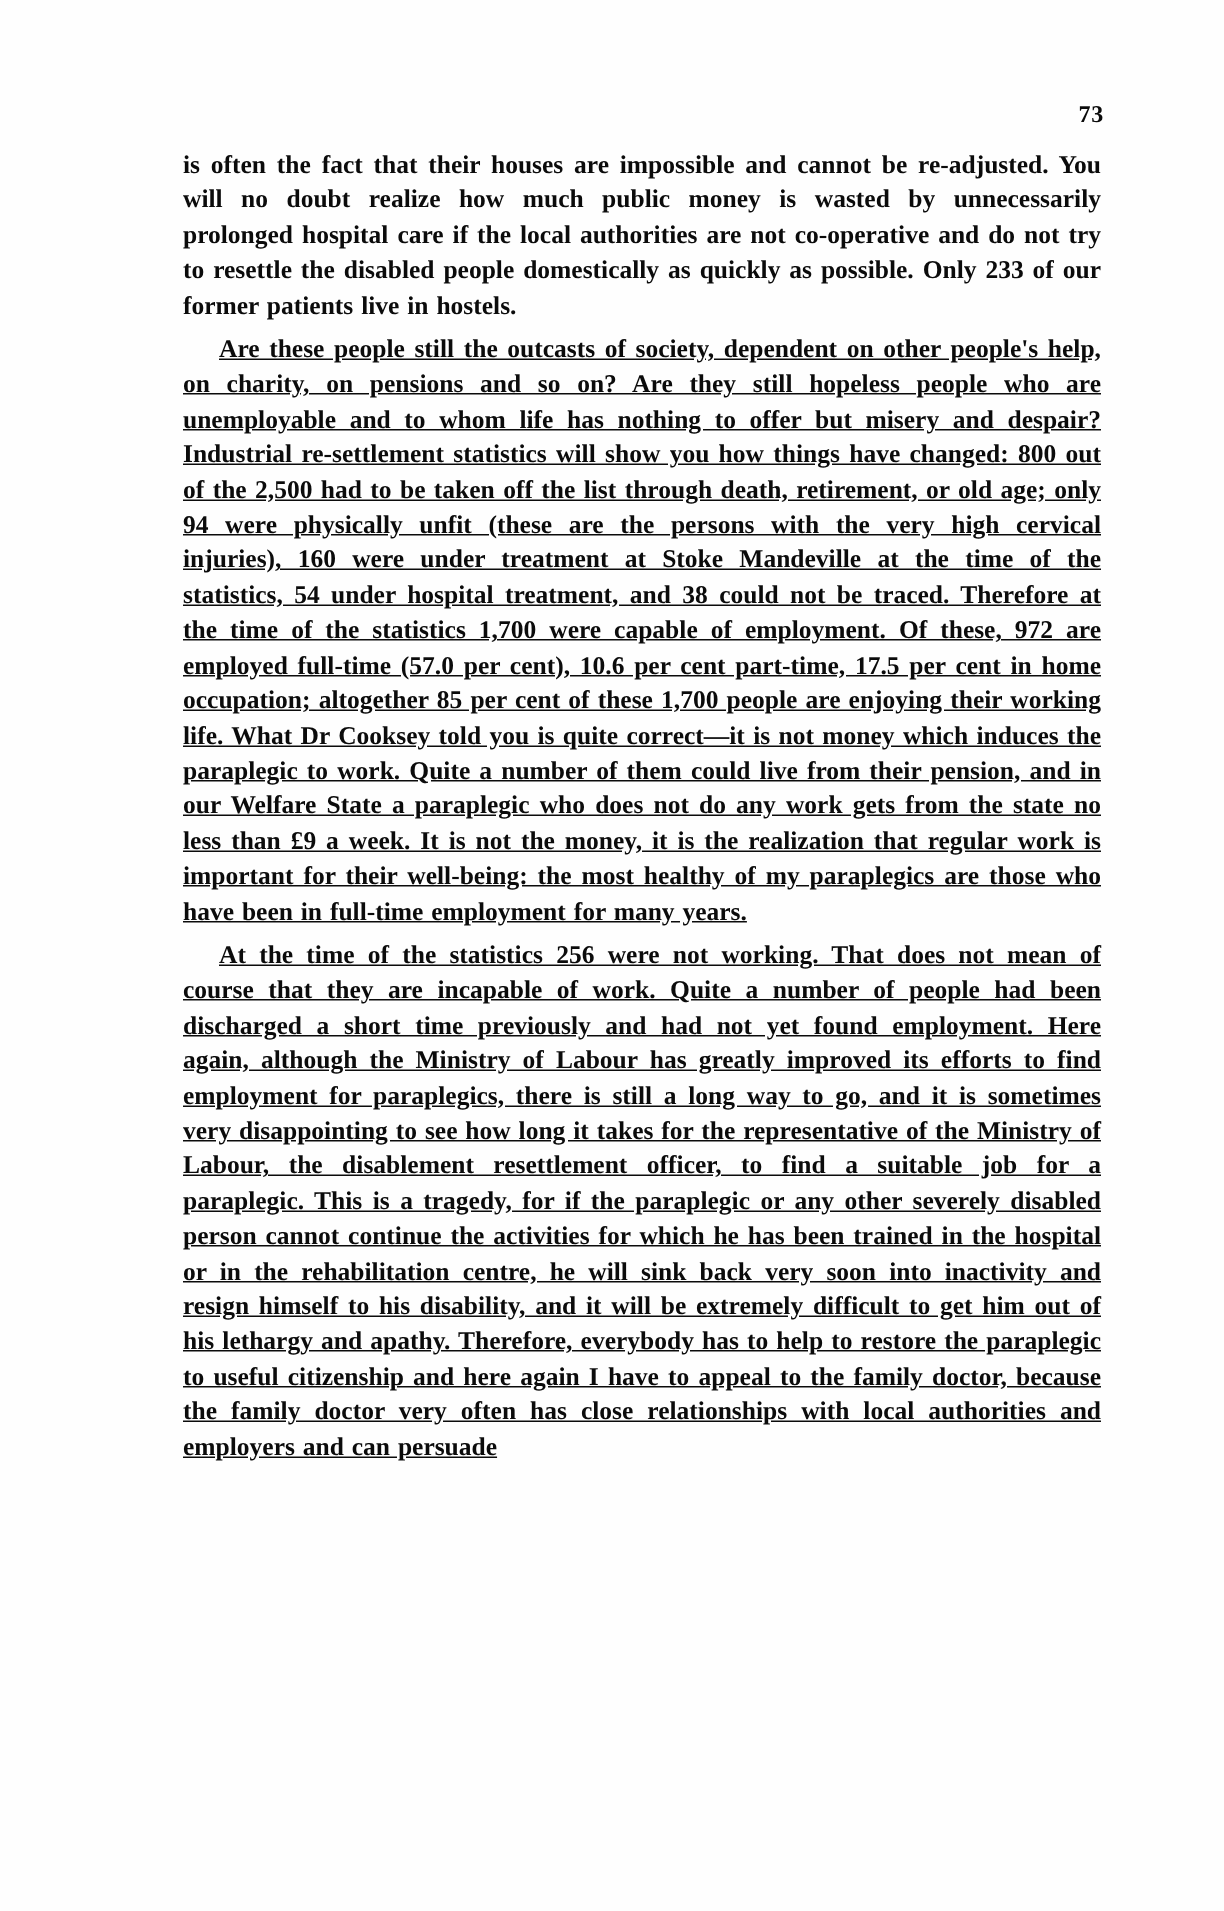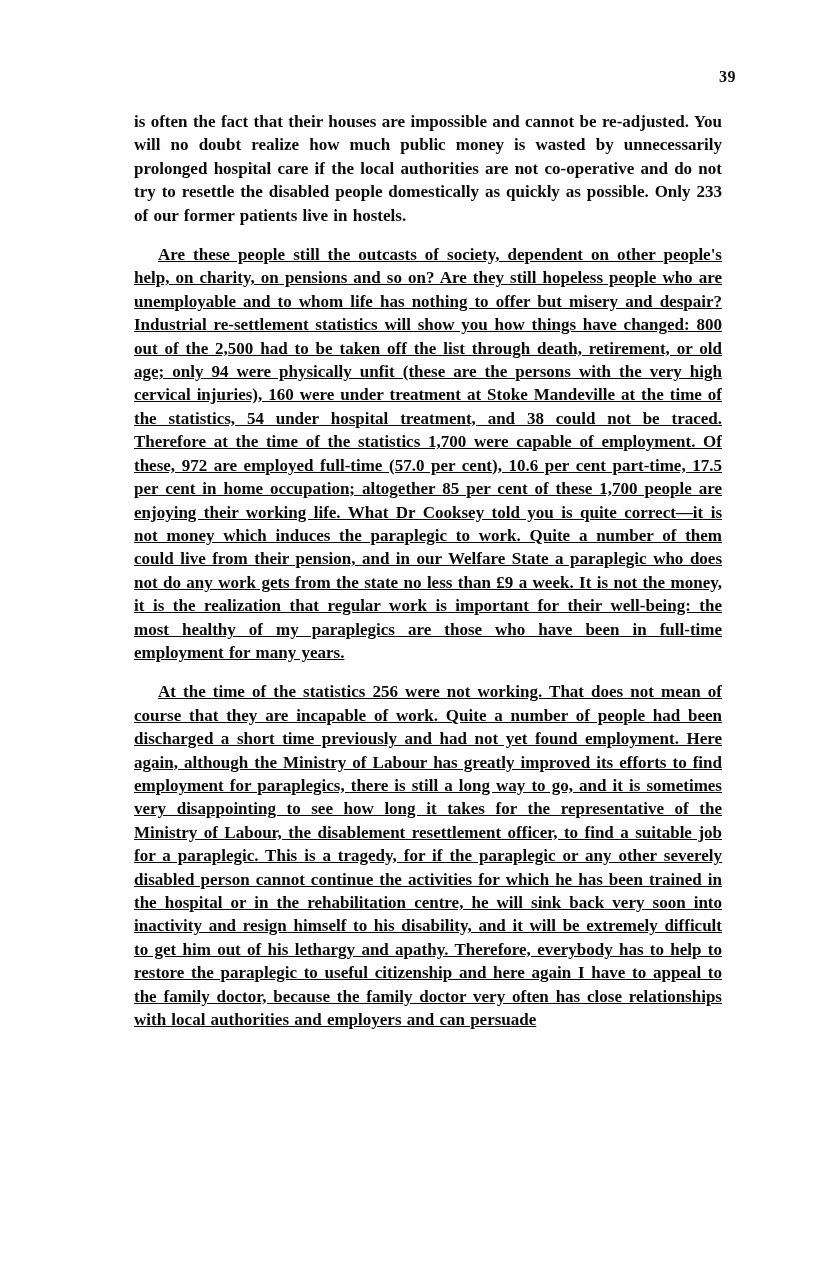--- a/index.html
+++ b/index.html
@@ -25,38 +25,38 @@
     font-weight: bold;
     letter-spacing: 0.5px;
   }
   .text-block {
     position: absolute;
     top: 94px;
     left: 118px;
     width: 620px;
   }
   .text-block p {
-    margin: 16px;
+    margin: 4px;
     font-size: 17px;
     line-height: 23.4px;
     font-weight: 600;
     text-align: justify;
     word-spacing: 1px;
   }
   .text-block p + p {
     margin-top: 6px;
     text-decoration: underline;
   }
   .text-block p.indented {
     text-indent: 24px;
   }
 </style>
 </head>
 <body>
 
 <div class="page">
-  <div class="page-number">39</div>
+  <div class="page-number">73</div>
   <div class="text-block">
     <p>is often the fact that their houses are impossible and cannot be re-adjusted.  You will no doubt realize how much public money is wasted by unnecessarily prolonged hospital care if the local authorities are not co-operative and do not try to resettle the disabled people domestically as quickly as possible.  Only 233 of our former patients live in hostels.</p>
     <p class="indented">Are these people still the outcasts of society, dependent on other people's help, on charity, on pensions and so on?  Are they still hopeless people who are unemployable and to whom life has nothing to offer but misery and despair?  Industrial re-settlement statistics will show you how things have changed: 800 out of the 2,500 had to be taken off the list through death, retirement, or old age; only 94 were physically unfit (these are the persons with the very high cervical injuries), 160 were under treatment at Stoke Mandeville at the time of the statistics, 54 under hospital treatment, and 38 could not be traced.  Therefore at the time of the statistics 1,700 were capable of employment.  Of these, 972 are employed full-time (57.0 per cent), 10.6 per cent part-time, 17.5 per cent in home occupation; altogether 85 per cent of these 1,700 people are enjoying their working life.  What Dr Cooksey told you is quite correct—it is not money which induces the paraplegic to work.  Quite a number of them could live from their pension, and in our Welfare State a paraplegic who does not do any work gets from the state no less than £9 a week.  It is not the money, it is the realization that regular work is important for their well-being: the most healthy of my paraplegics are those who have been in full-time employment for many years.</p>
     <p class="indented">At the time of the statistics 256 were not working.  That does not mean of course that they are incapable of work.  Quite a number of people had been discharged a short time previously and had not yet found employment.  Here again, although the Ministry of Labour has greatly improved its efforts to find employment for paraplegics, there is still a long way to go, and it is sometimes very disappointing to see how long it takes for the representative of the Ministry of Labour, the disablement resettlement officer, to find a suitable job for a paraplegic.  This is a tragedy, for if the paraplegic or any other severely disabled person cannot continue the activities for which he has been trained in the hospital or in the rehabilitation centre, he will sink back very soon into inactivity and resign himself to his disability, and it will be extremely difficult to get him out of his lethargy and apathy.  Therefore, everybody has to help to restore the paraplegic to useful citizenship and here again I have to appeal to the family doctor, because the family doctor very often has close relationships with local authorities and employers and can persuade</p>
   </div>
 </div>
 
 </body></html>

